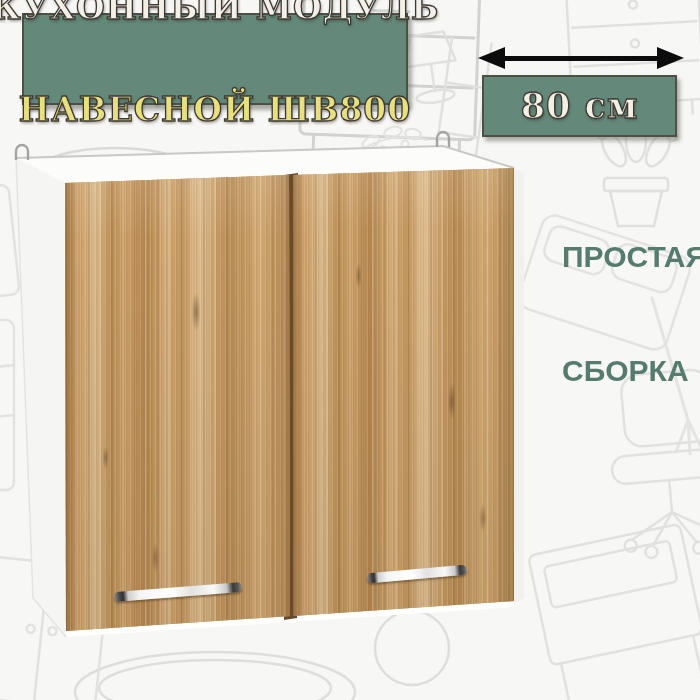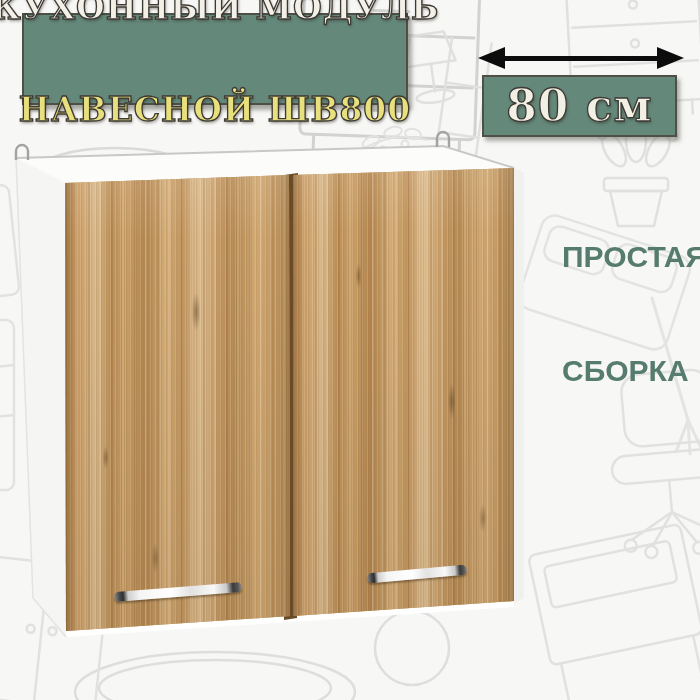--- a/index.html
+++ b/index.html
@@ -33,21 +33,21 @@
   .dim-arrow .shaft{position:absolute;left:12px;right:12px;top:9px;height:5px;background:#0c0c0c;border-radius:2px;}
   .dim-arrow .head{position:absolute;top:0;width:0;height:0;border-top:11px solid transparent;border-bottom:11px solid transparent;}
   .dim-arrow .head.left{left:0;border-right:27px solid #0c0c0c;}
   .dim-arrow .head.right{right:0;border-left:27px solid #0c0c0c;}
   .dim-plate{
     position:absolute;left:482px;top:75px;width:195px;height:62px;z-index:3;
     background:#64897b;border:2px solid #4e4f47;box-sizing:border-box;
     box-shadow:3px 4px 4px rgba(95,95,88,.5);
     display:flex;align-items:center;justify-content:center;
   }
-  .dim-plate .plate-text{font-size:44px;line-height:44px;color:#f2efe5;letter-spacing:1px;}
+  .dim-plate .plate-text{font-size:35px;line-height:44px;color:#f2efe5;letter-spacing:1px;}
 
   
   .feature{
     position:absolute;left:562px;z-index:3;color:#567c6f;
     font-weight:bold;font-size:30px;line-height:29px;letter-spacing:0;
   }
   .feature-1{top:242px;}
   .feature-2{top:356px;}
 
   

